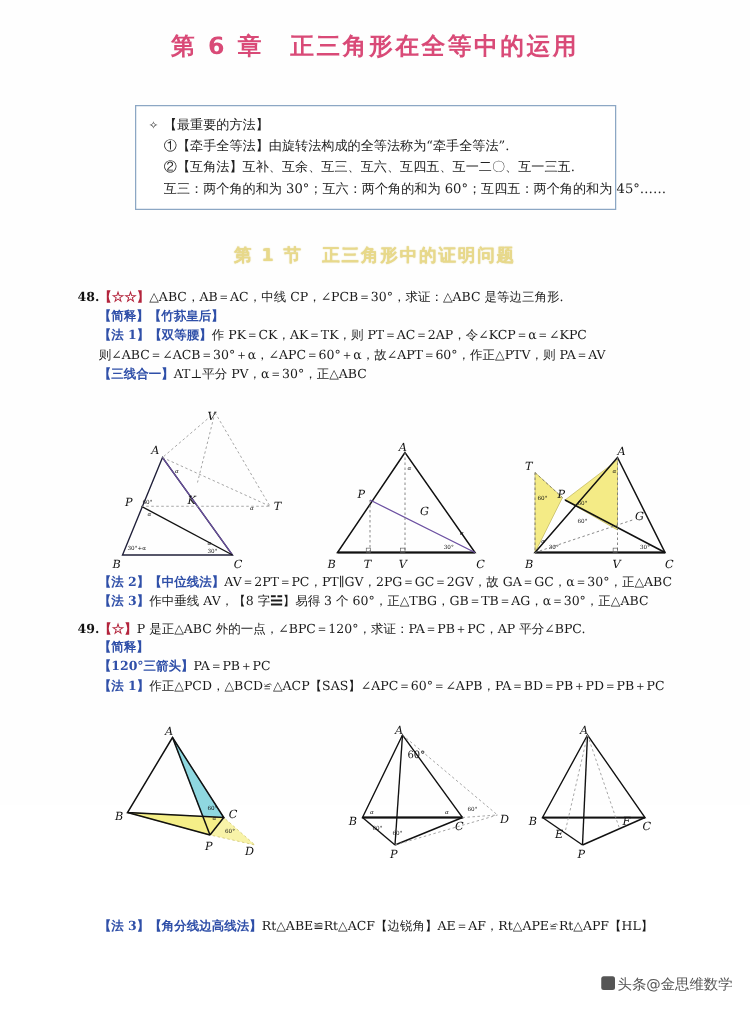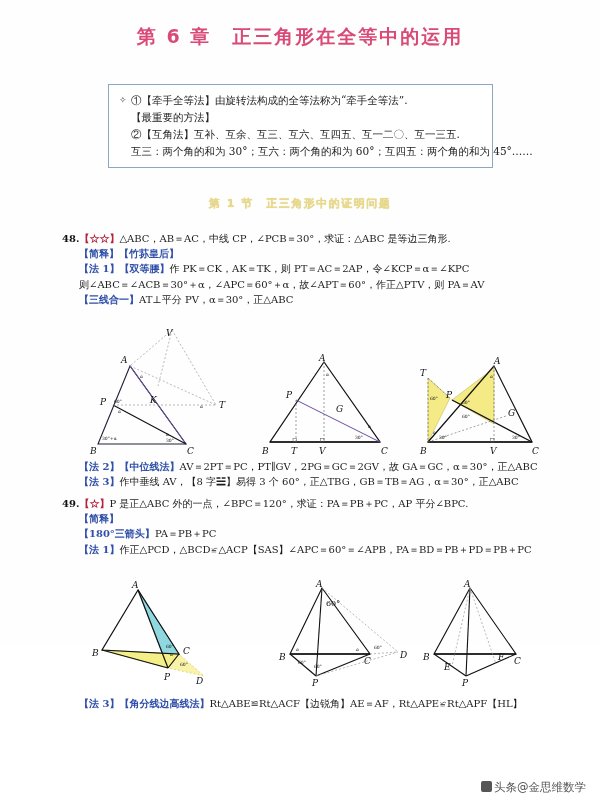--- a/index.html
+++ b/index.html
@@ -73,21 +73,21 @@
 
   
   .section-header {
     position: absolute;
     left: 0;
     top: 196px;
     width: 600px;
     text-align: center;
     font-family: "DejaVu Sans", "Liberation Sans", sans-serif;
     font-weight: bold;
-    font-size: 11px;
+    font-size: 14px;
     letter-spacing: 1.5px;
     color: #e8d98a;
     text-shadow: 0 0 1px #d8c878;
   }
 
   
   .body-text {
     position: absolute;
     left: 62px;
     top: 231px;
@@ -148,22 +148,22 @@
 <body>
 
 <div class="page">
 
   <div class="chapter-title">第 6 章　正三角形在全等中的运用</div>
 
   <div class="method-box">
     <div class="mb-row">
       <div class="mb-bullet">✧</div>
       <div class="mb-lines">
+        <div class="mb-line">【最重要的方法】</div>
         <div class="mb-line">①【牵手全等法】由旋转法构成的全等法称为“牵手全等法”.</div>
-        <div class="mb-line">【最重要的方法】</div>
         <div class="mb-line">②【互角法】互补、互余、互三、互六、互四五、互一二〇、互一三五.</div>
         <div class="mb-line">互三：两个角的和为 30°；互六：两个角的和为 60°；互四五：两个角的和为 45°……</div>
       </div>
     </div>
   </div>
 
   <div class="section-header">第 1 节　正三角形中的证明问题</div>
 
   <div class="body-text" style="top:231px;">
     <div class="tline">
@@ -292,21 +292,21 @@
   </div>
 
   <div class="body-text" style="top:496px;">
     <div class="tline">
       <span class="num">49.</span><span class="tag-red">【☆】</span><span>P 是正△ABC 外的一点，∠BPC＝120°，求证：PA＝PB＋PC，AP 平分∠BPC.</span>
     </div>
     <div class="tline ind1">
       <span class="tag-blue">【简释】</span>
     </div>
     <div class="tline ind1">
-      <span class="tag-blue">【180°三箭头】</span><span>PA＝PB＋PC</span>
+      <span class="tag-blue">【120°三箭头】</span><span>PA＝PB＋PC</span>
     </div>
     <div class="tline ind1">
       <span class="tag-blue">【法 1】</span><span>作正△PCD，△BCD≌△ACP【SAS】∠APC＝60°＝∠APB，PA＝BD＝PB＋PD＝PB＋PC</span>
     </div>
   </div>
 
   <div class="diagram-row" style="top:580px;height:110px;">
 
     <div class="fig" style="left:86px; top:0;">
       <svg width="180" height="108" viewBox="0 0 180 108">
@@ -372,21 +372,21 @@
         <text x="46" y="7" font-size="9" font-style="italic" font-family="DejaVu Serif, serif" fill="#111">A</text>
         <text x="5" y="80" font-size="9" font-style="italic" font-family="DejaVu Serif, serif" fill="#111">B</text>
         <text x="26" y="90" font-size="9" font-style="italic" font-family="DejaVu Serif, serif" fill="#111">E</text>
         <text x="44" y="106" font-size="9" font-style="italic" font-family="DejaVu Serif, serif" fill="#111">P</text>
         <text x="96" y="84" font-size="9" font-style="italic" font-family="DejaVu Serif, serif" fill="#111">C</text>
         <text x="80" y="80" font-size="9" font-style="italic" font-family="DejaVu Serif, serif" fill="#111">F</text>
       </svg>
     </div>
   </div>
 
-  <div class="body-text" style="top:696px;">
+  <div class="body-text" style="top:734px;">
     <div class="tline ind1">
       <span class="tag-blue">【法 3】</span><span class="tag-blue">【角分线边高线法】</span><span>Rt△ABE≌Rt△ACF【边锐角】AE＝AF，Rt△APE≌Rt△APF【HL】</span>
     </div>
   </div>
 
   <div class="watermark">
     <span class="wm-icon"></span><span>头条@金思维数学</span>
   </div>
 
 </div>

